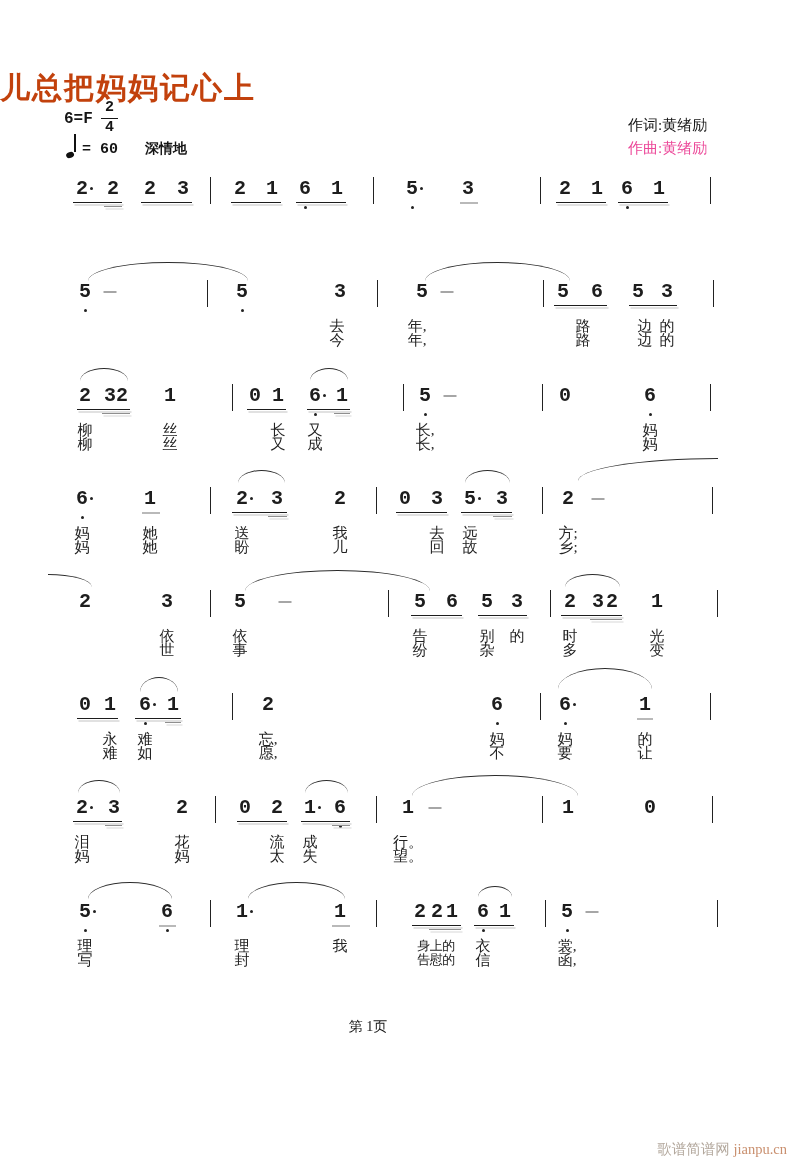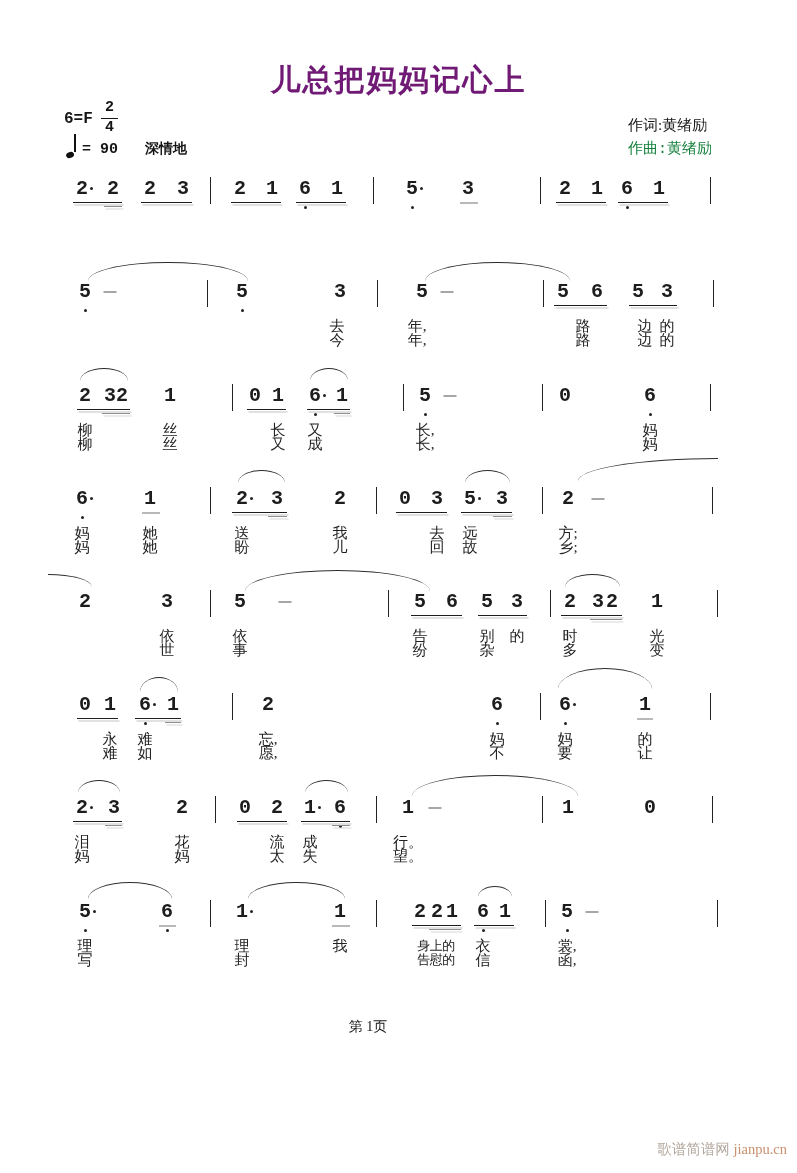--- a/index.html
+++ b/index.html
@@ -1,33 +1,33 @@
 <!DOCTYPE html>
 <html><head>
 <meta charset="utf-8">
 <style>
   html,body{margin:0;padding:0;background:#888;}
   .page{position:relative;width:797px;height:1173px;background:#ffffff;overflow:hidden;
         font-family:"Liberation Serif",serif;color:#1a1a1a;}
   
-  .title{position:absolute;top:60px;left:0;right:0;text-align:center;
-         font-size:30px;font-weight:700;letter-spacing:2px;color:#701a75;}
+  .title{position:absolute;top:68px;left:0;right:0;text-align:left;
+         font-size:30px;font-weight:700;letter-spacing:2px;color:#c2410c;}
   .keysig{position:absolute;left:64px;top:110px;font:700 16px "Liberation Mono",monospace;color:#151515;}
   .frac{position:absolute;left:101px;top:99px;text-align:center;
         font:700 15px "Liberation Mono",monospace;line-height:1.25;color:#151515;}
   .frac .num{display:block;border-bottom:1.3px solid #151515;padding:0 4px;}
   .frac .den{display:block;}
   .qnote{position:absolute;left:66px;top:134px;width:11px;height:23px;}
   .qnote .stem{position:absolute;right:1px;top:0;width:1.8px;height:18px;background:#111;}
   .qnote .head{position:absolute;left:0;bottom:0;width:8px;height:5.5px;background:#111;
                border-radius:50%;transform:rotate(-20deg);}
   .tempo{position:absolute;left:82px;top:141px;font:700 15px "Liberation Mono",monospace;color:#151515;}
   .expr{position:absolute;left:145px;top:140px;font-size:14px;font-weight:700;color:#151515;}
   .credit1{position:absolute;left:628px;top:116px;font-size:15px;color:#151515;}
-  .credit2{position:absolute;left:628px;top:139px;font-size:15px;color:#15803d;font-family:Liberation Mono, monospace;}
+  .credit2{position:absolute;left:628px;top:139px;font-size:15px;color:#ec4899;}
   
   .score{position:absolute;inset:0;}
   .note{position:absolute;font:700 20px "Liberation Mono",monospace;line-height:1;
         color:#1d1d1d;transform:translateX(-50%);white-space:pre;}
   .bar{position:absolute;width:1.4px;height:27px;background:#222;}
   .dash{position:absolute;width:13px;height:2.2px;background:#a6a6a6;transform:translateX(-50%);}
   .beam1{position:absolute;height:1.4px;background:#1d1d1d;box-shadow:1.5px 2.5px 0 #c3c3c3;}
   .beam2{position:absolute;height:1.4px;background:#8f8f8f;box-shadow:1.5px 2.5px 0 #d8d8d8;}
   .gmark{position:absolute;height:1.8px;background:#b9b9b9;}
   .dot{position:absolute;width:3px;height:3px;border-radius:50%;background:#222;}
@@ -51,21 +51,21 @@
 
   <div class="keysig">6=F</div>
   <div class="frac">
     <span class="num">2</span>
     <span class="den">4</span>
   </div>
   <div class="qnote">
     <div class="stem"></div>
     <div class="head"></div>
   </div>
-  <div class="tempo">= 90</div>
+  <div class="tempo">= 60</div>
   <div class="expr">深情地</div>
 
   <div class="credit1">作词:黄绪励</div>
   <div class="credit2">作曲:黄绪励</div>
 
   <div class="score">
       <div class="note" style="left: 82px; top: 179px;">2</div>
       <div class="dot" style="left: 90px; top: 187px;"></div>
       <div class="note" style="left: 113px; top: 179px;">2</div>
       <div class="note" style="left: 150px; top: 179px;">2</div>

